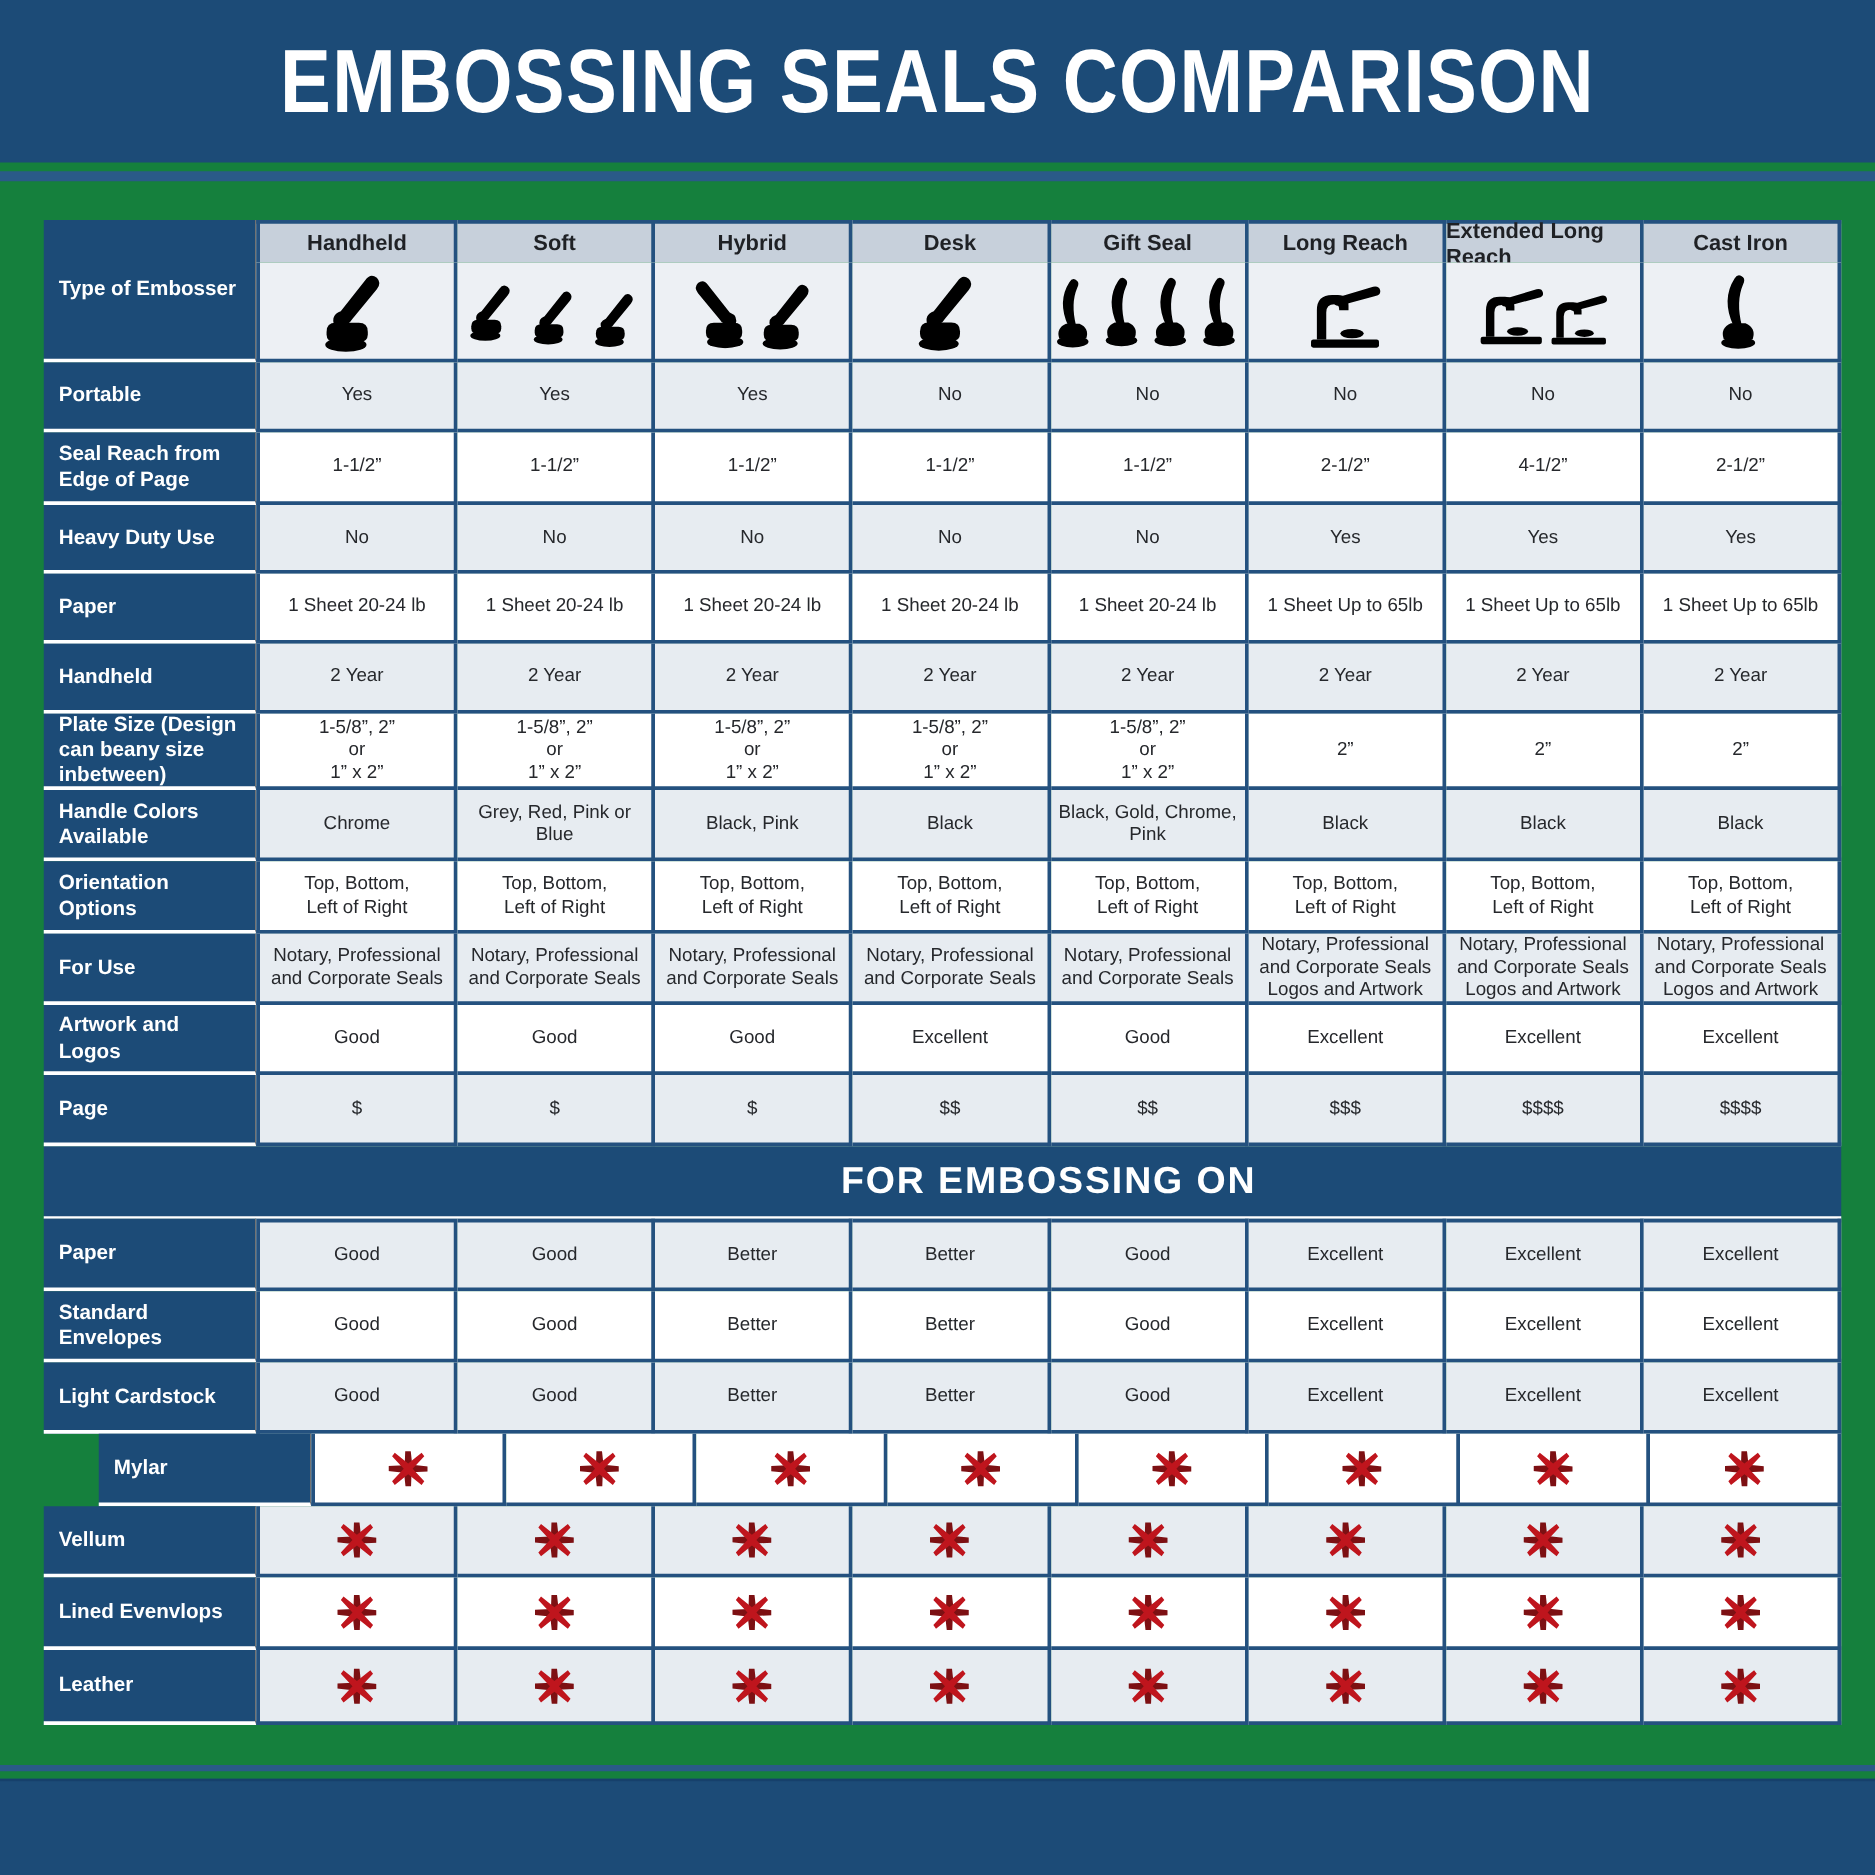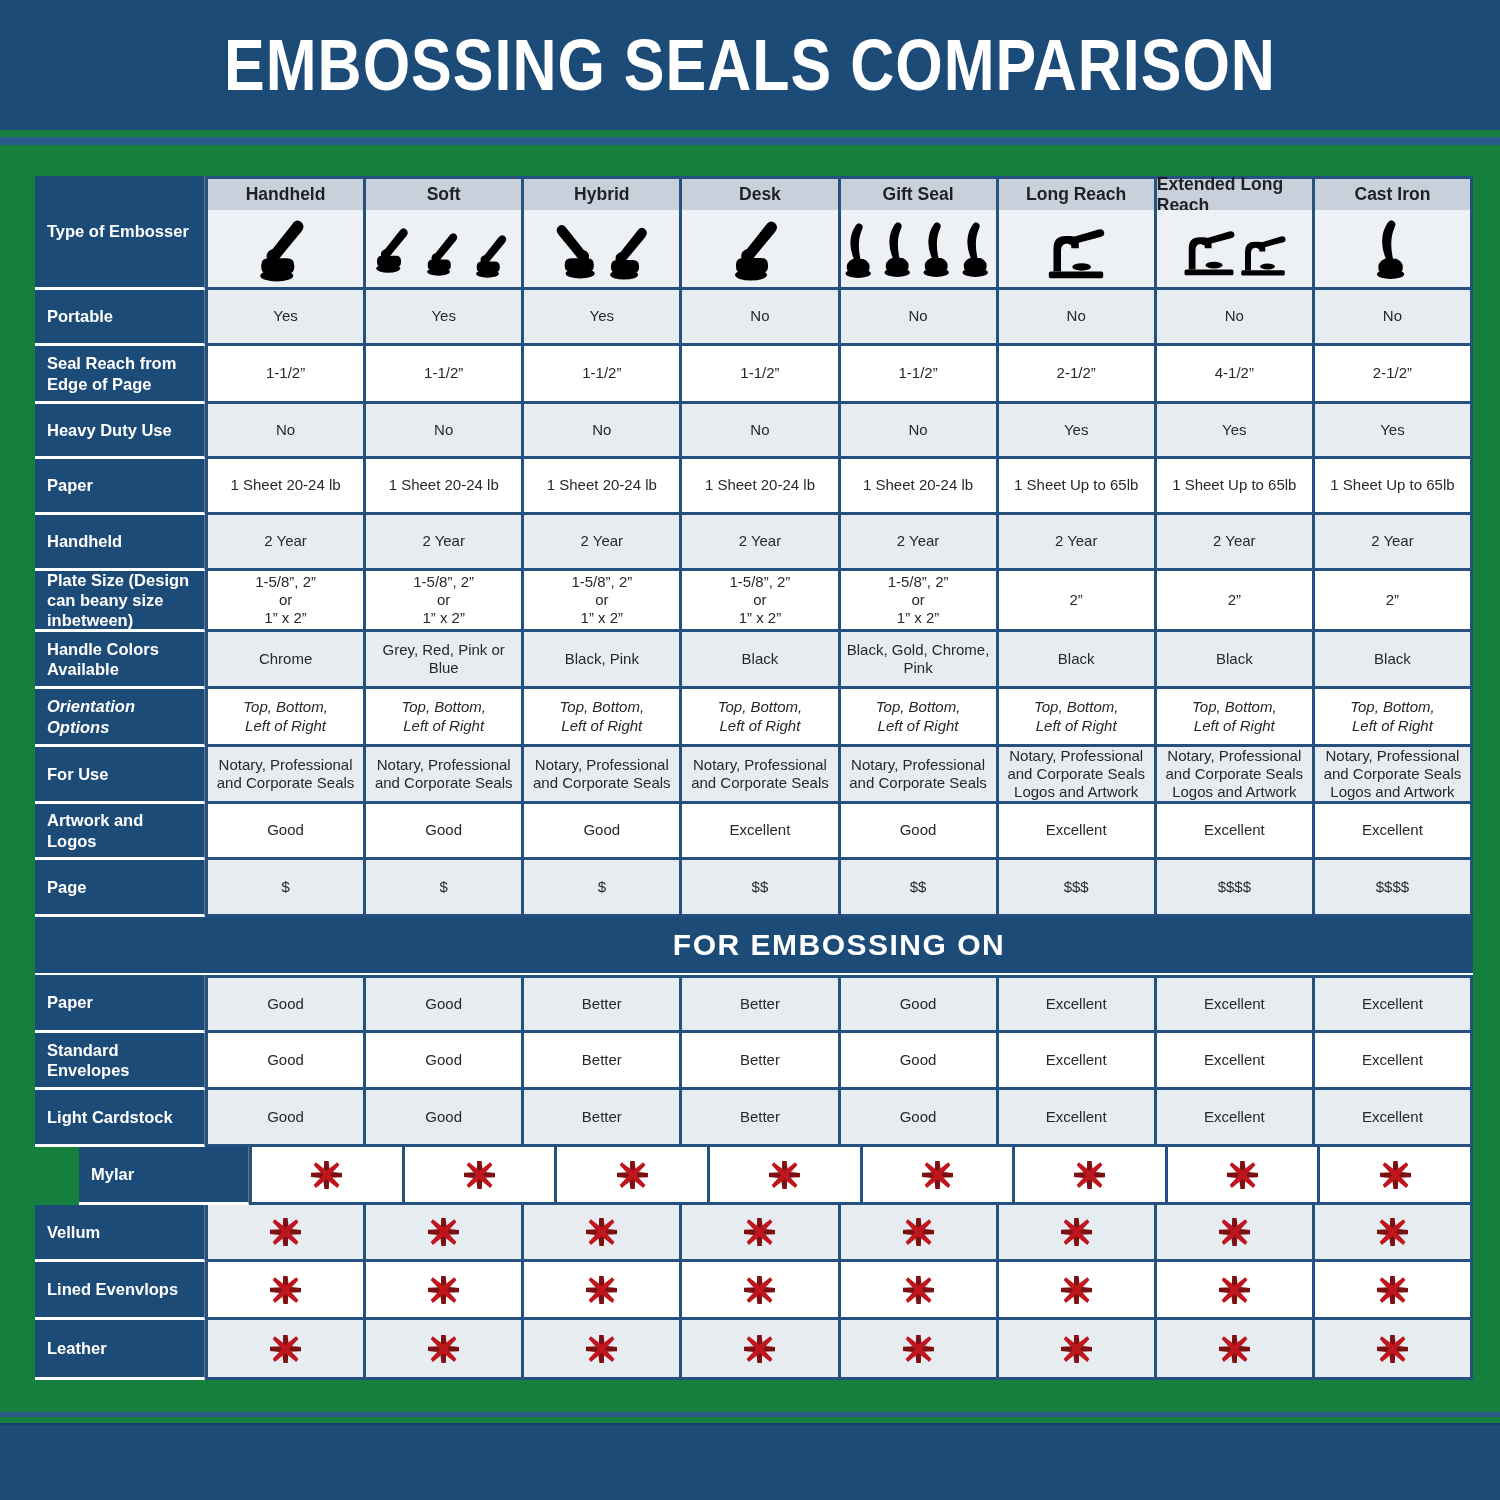--- a/index.html
+++ b/index.html
@@ -239,21 +239,21 @@
           <div class="lbl">Handle Colors Available</div>
           <div class="cell shade">Chrome</div>
           <div class="cell shade">Grey, Red, Pink or Blue</div>
           <div class="cell shade">Black, Pink</div>
           <div class="cell shade">Black</div>
           <div class="cell shade">Black, Gold, Chrome, Pink</div>
           <div class="cell shade">Black</div>
           <div class="cell shade">Black</div>
           <div class="cell shade">Black</div>
         </div>
-        <div class="trow" style="height: 58px; font-style: italic;">
+        <div class="trow" style="height: 58px;">
           <div class="lbl">Orientation Options</div>
           <div class="cell plain">Top, Bottom,
 Left of Right</div>
           <div class="cell plain">Top, Bottom,
 Left of Right</div>
           <div class="cell plain">Top, Bottom,
 Left of Right</div>
           <div class="cell plain">Top, Bottom,
 Left of Right</div>
           <div class="cell plain">Top, Bottom,

